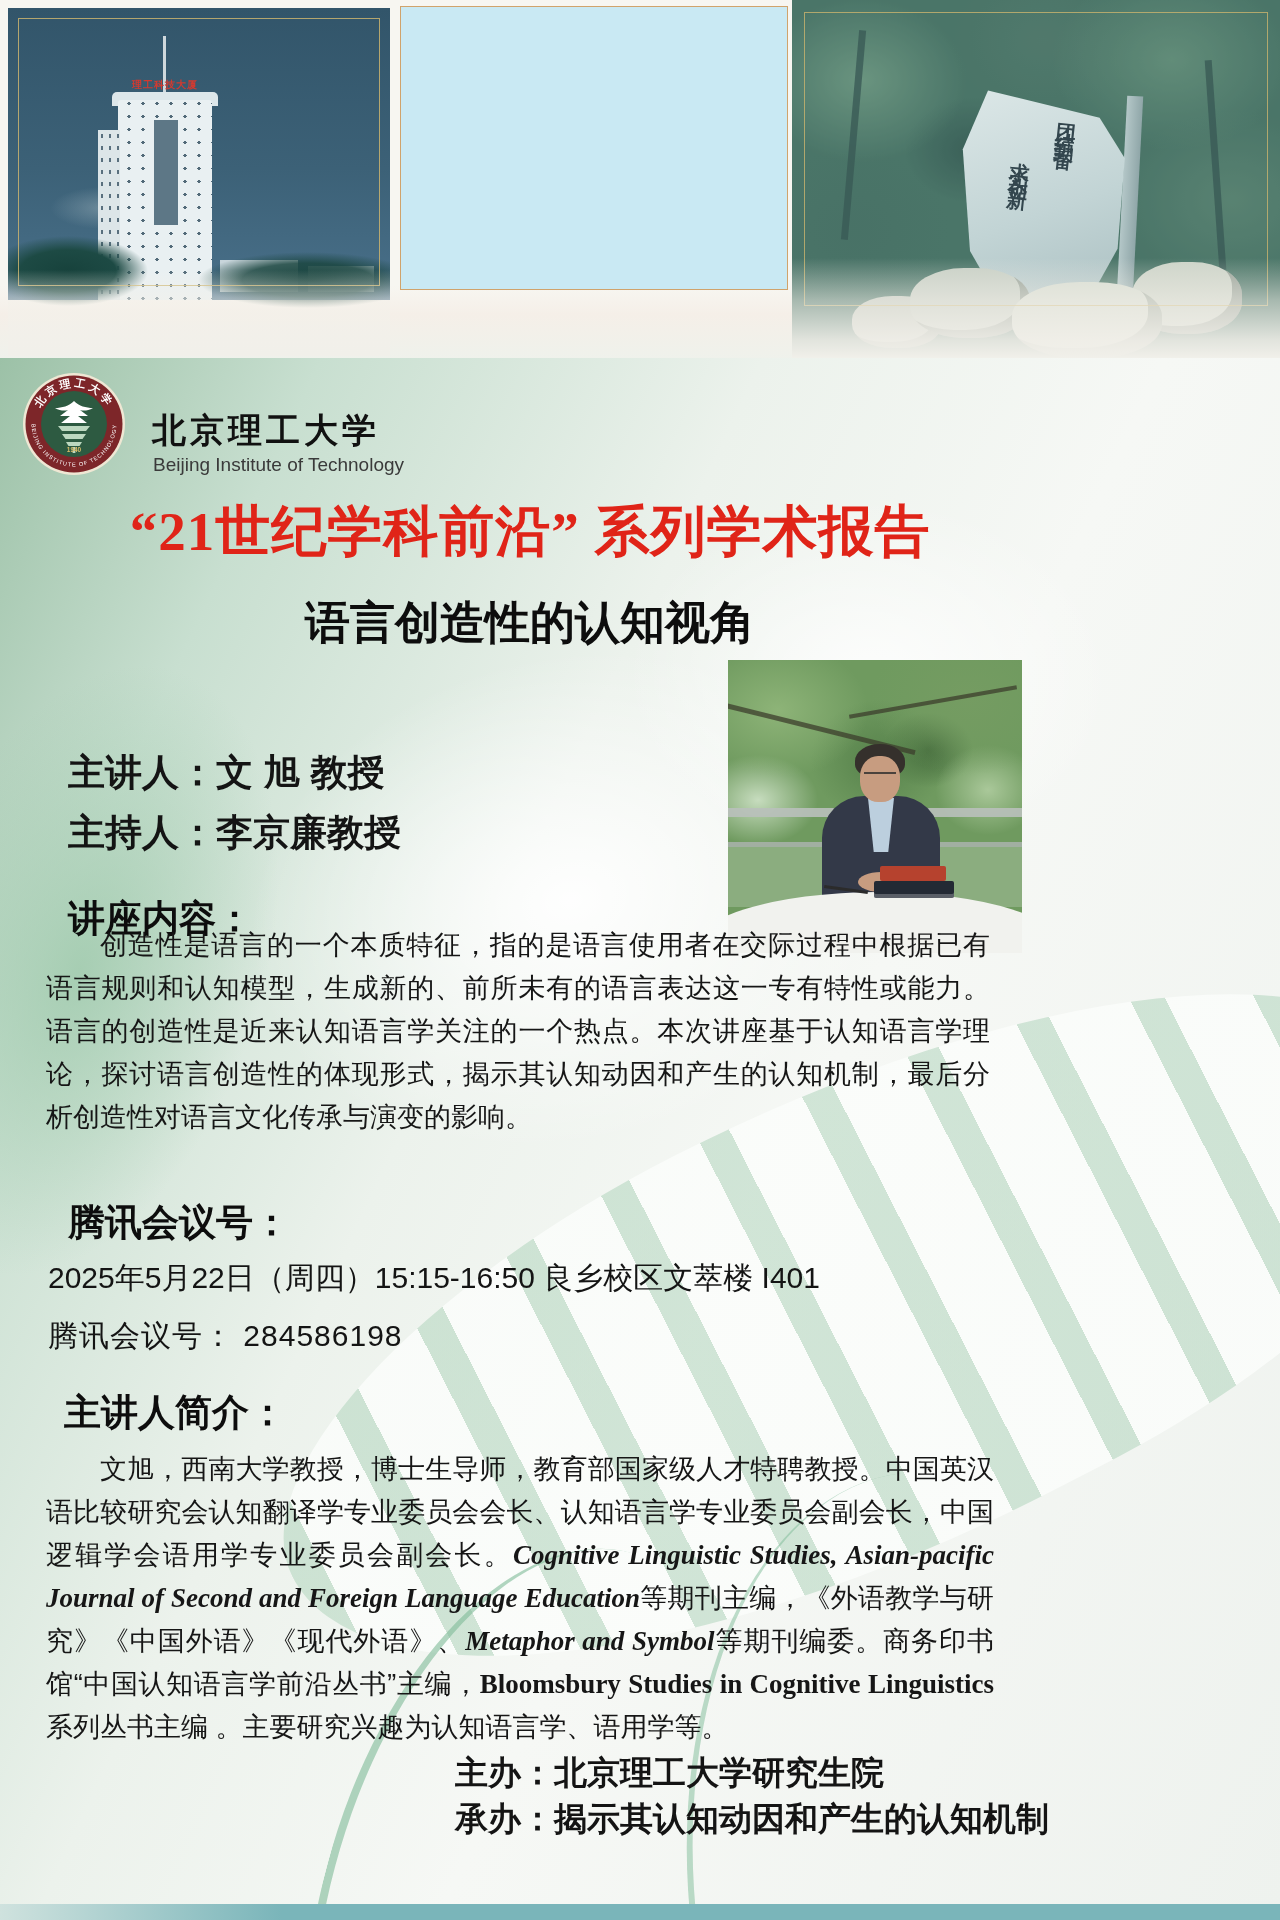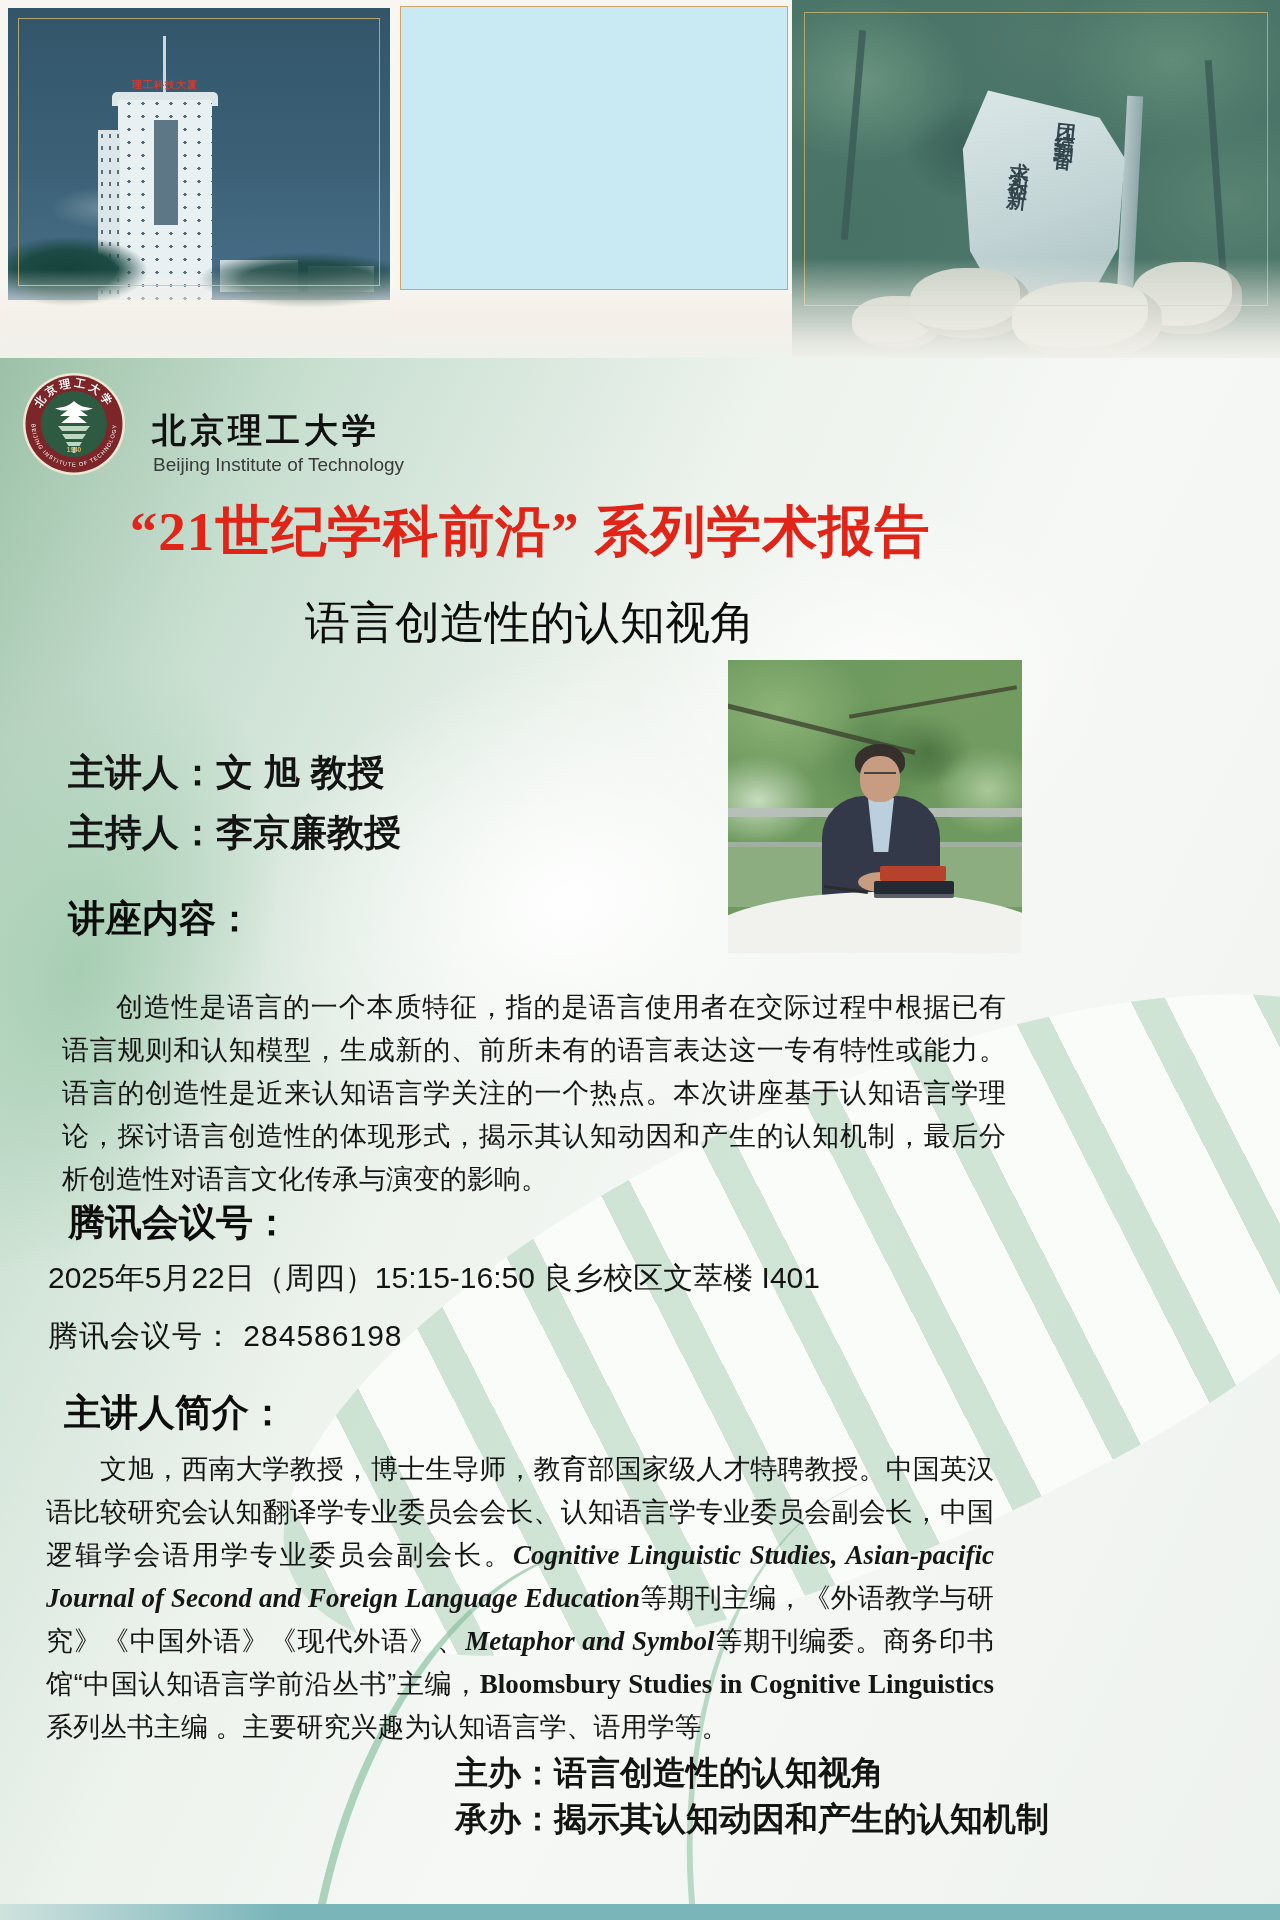--- a/index.html
+++ b/index.html
@@ -95,21 +95,21 @@
   
   .emblem{position:absolute;left:22px;top:372px;width:104px;height:104px;z-index:3;}
   .brand-cn{position:absolute;left:152px;top:408px;z-index:3;font-family:"Liberation Serif",serif;
     font-weight:bold;font-size:34px;letter-spacing:4px;color:#111;}
   .brand-en{position:absolute;left:153px;top:454px;z-index:3;font-size:19px;color:#3a3a3a;}
 
   
   .title-series{position:absolute;left:40px;top:475px;width:980px;z-index:3;text-align:center;
     font-family:"Liberation Serif",serif;font-weight:bold;font-size:55px;color:#e02418;letter-spacing:1px;margin-top:20px;}
   .title-topic{position:absolute;left:40px;top:593px;width:980px;z-index:3;text-align:center;
-    font-weight:normal;font-size:45px;color:#0d0d0d;}
+    font-weight:bold;font-size:45px;color:#0d0d0d;}
 
   
   .sp-photo{position:absolute;left:728px;top:660px;width:294px;height:293px;z-index:3;overflow:hidden;background:#6f9a5f;}
   .sp-foliage{position:absolute;inset:0;
     background-image:
       radial-gradient(120px 90px at 50px 50px,rgba(143,181,121,.95),transparent 75%),
       radial-gradient(130px 100px at 240px 40px,rgba(117,156,98,.95),transparent 75%),
       radial-gradient(90px 80px at 150px 100px,rgba(85,128,74,.95),transparent 75%),
       radial-gradient(70px 60px at 260px 130px,rgba(176,205,160,.9),transparent 75%),
       radial-gradient(80px 60px at 30px 140px,rgba(214,232,207,.85),transparent 75%),
@@ -135,21 +135,21 @@
 
   
   .line-speaker{position:absolute;left:68px;top:748px;z-index:3;font-size:37px;font-weight:bold;}
   .line-host{position:absolute;left:68px;top:808px;z-index:3;font-size:37px;font-weight:bold;}
   .h-section{position:absolute;z-index:3;font-size:37px;font-weight:bold;color:#0d0d0d;}
   .h-content{left:68px;top:894px;}
   .h-info{left:68px;top:1198px;}
   .h-bio{left:64px;top:1388px;}
   .para{position:absolute;z-index:3;font-size:27px;line-height:43px;text-align:justify;
     text-indent:2em;color:#161616;}
-  .p-content{left:46px;top:986px;width:944px;margin-left:16px;}
+  .p-content{left:46px;top:924px;width:944px;}
   .p-bio{left:46px;top:1448px;width:948px;}
   .seg-cn{font-family:"Liberation Sans",sans-serif;}
   .seg-en-italic{font-family:"Liberation Serif",serif;font-style:italic;font-weight:bold;}
   .seg-en-bold{font-family:"Liberation Serif",serif;font-weight:bold;}
   .line-datetime{position:absolute;left:48px;top:1258px;z-index:3;font-size:30px;}
   .line-meeting{position:absolute;left:48px;top:1316px;z-index:3;font-size:30px;letter-spacing:1px;}
   .organizers{position:absolute;left:455px;top:1750px;z-index:3;font-size:33px;font-weight:bold;line-height:46px;}
   .org-line3{padding-left:66px;}
 </style>
 </head>
@@ -251,18 +251,18 @@
   <div class="para p-content">创造性是语言的一个本质特征，指的是语言使用者在交际过程中根据已有语言规则和认知模型，生成新的、前所未有的语言表达这一专有特性或能力。语言的创造性是近来认知语言学关注的一个热点。本次讲座基于认知语言学理论，探讨语言创造性的体现形式，揭示其认知动因和产生的认知机制，最后分析创造性对语言文化传承与演变的影响。</div>
 
   <div class="h-section h-info">腾讯会议号：</div>
   <div class="line-datetime">2025年5月22日（周四）15:15-16:50  良乡校区文萃楼 I401</div>
   <div class="line-meeting">腾讯会议号： 284586198</div>
 
   <div class="h-section h-bio">主讲人简介：</div>
   <div class="para p-bio"><span class="seg-cn">文旭，西南大学教授，博士生导师，教育部国家级人才特聘教授。中国英汉语比较研究会认知翻译学专业委员会会长、认知语言学专业委员会副会长，中国逻辑学会语用学专业委员会副会长。</span><span class="seg-en-italic">Cognitive Linguistic Studies, Asian-pacific Journal of Second and Foreign Language Education</span><span class="seg-cn">等期刊主编，《外语教学与研究》《中国外语》《现代外语》、</span><span class="seg-en-italic">Metaphor and Symbol</span><span class="seg-cn">等期刊编委。商务印书馆“中国认知语言学前沿丛书”主编，</span><span class="seg-en-bold">Bloomsbury Studies in Cognitive Linguistics</span><span class="seg-cn">系列丛书主编 。主要研究兴趣为认知语言学、语用学等。</span></div>
 
   <div class="organizers">
-    <div>主办：语言创造性的认知视角</div>
+    <div>主办：北京理工大学研究生院</div>
     <div>承办：揭示其认知动因和产生的认知机制</div>
   </div>
 
   <div class="footer-bar"></div>
 </div>
 
 </body></html>

